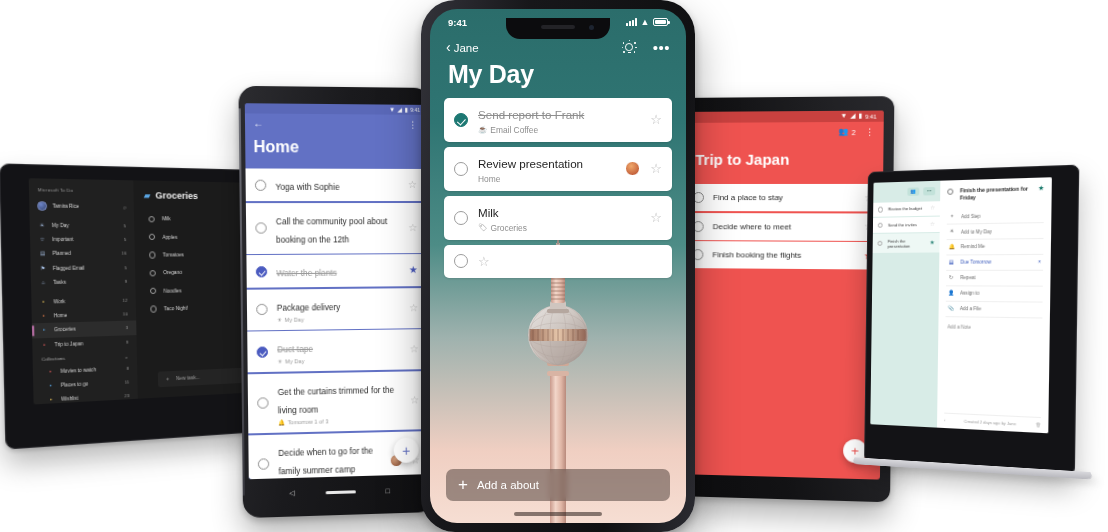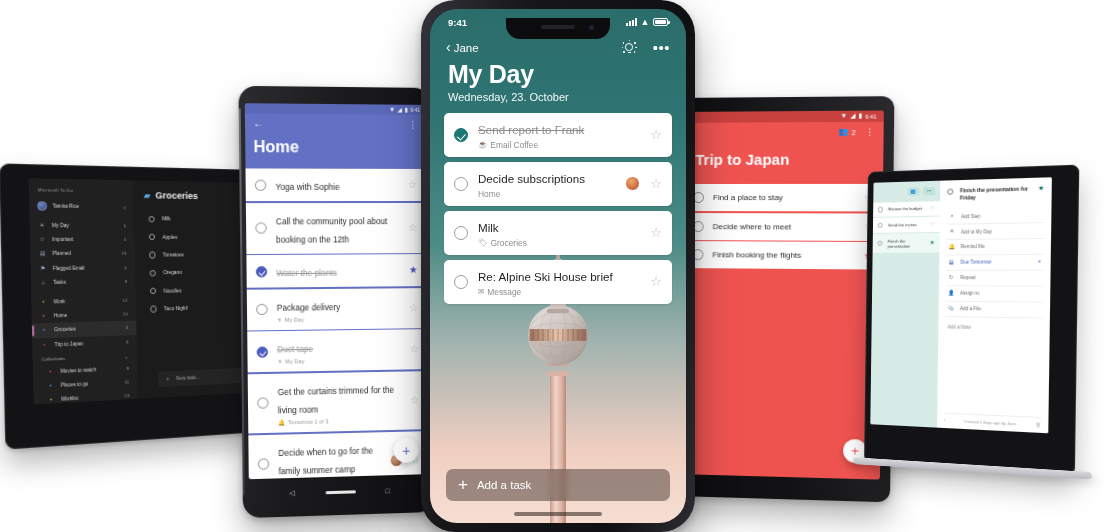--- a/index.html
+++ b/index.html
@@ -635,40 +635,39 @@
             <span class="ray" style="left:13.6px;top:7px"></span>
               <span class="ray" style="left:1.4px;top:11.4px"></span>
             <span class="ray" style="left:12.2px;top:11.4px"></span>
           </span>
           <span class="ios-dots">•••</span>
         </span>
       </div>
 
       <div class="ios-header">
         <div class="ios-h1">My Day</div>
-        <div class="ios-date">Wednesday, 23. October</div>
       </div>
 
       <div class="ios-cards">
         <div class="ios-card">
           <span class="ios-check done"></span>
           <span class="ios-body">
             <span class="ios-task done">Send report to Frank</span>
             <span class="ios-sub">
                 <span class="si">☕</span>
                 <span>Email Coffee</span>
               </span>
           </span>
           <span class="ios-star">☆</span>
         </div>
 
         <div class="ios-card">
           <span class="ios-check"></span>
           <span class="ios-body">
-            <span class="ios-task">Decide subscriptions</span>
+            <span class="ios-task">Review presentation</span>
             <span class="ios-sub">
                 <span>Home</span>
               </span>
           </span>
           <span class="ios-avatar"></span>
           <span class="ios-star">☆</span>
         </div>
 
         <div class="ios-card">
           <span class="ios-check"></span>
@@ -677,34 +676,27 @@
             <span class="ios-sub">
                 <span class="si">🏷</span>
                 <span>Groceries</span>
               </span>
           </span>
           <span class="ios-star">☆</span>
         </div>
 
         <div class="ios-card">
           <span class="ios-check"></span>
-          <span class="ios-body">
-            <span class="ios-task">Re: Alpine Ski House brief</span>
-            <span class="ios-sub">
-                <span class="si">✉</span>
-                <span>Message</span>
-              </span>
-          </span>
           <span class="ios-star">☆</span>
         </div>
       </div>
 
       <div class="ios-addtask">
         <span class="ios-plus">+</span>
-        <span class="ios-addtext">Add a task</span>
+        <span class="ios-addtext">Add a about</span>
       </div>
       <div class="ios-homebar"></div>
     </div>
   </div>
 
   <div class="device" id="laptop">
     <div class="bezel"></div>
     <div class="screen">
 
       <div class="lp-list">

